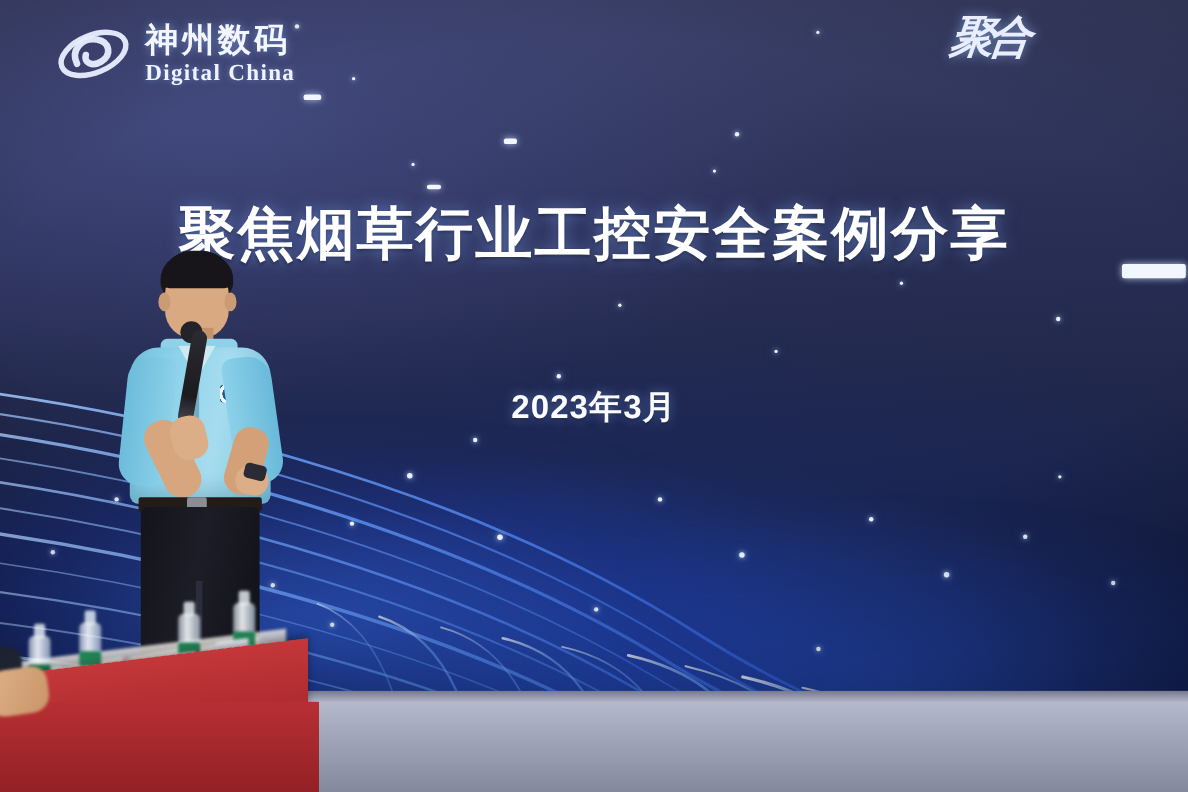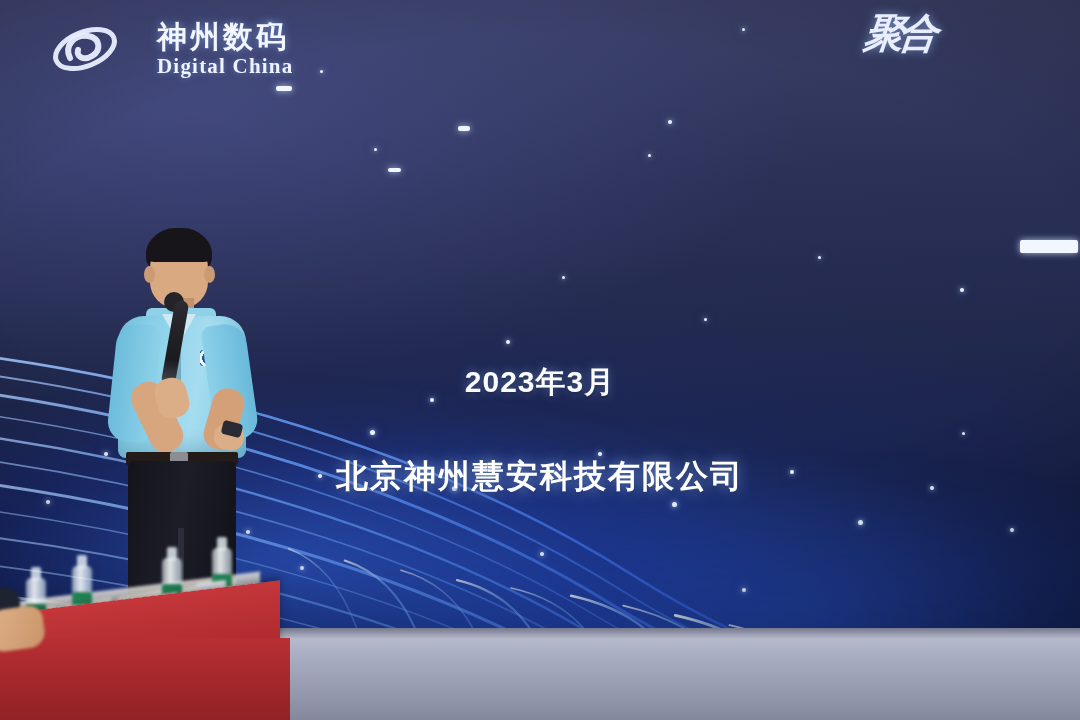--- a/index.html
+++ b/index.html
@@ -73,21 +73,21 @@
 
   
   .logo-dc {
     position: absolute;
     left: 48px; top: 18px;
     display: flex;
     align-items: center;
     gap: 10px;
   }
   .logo-mark { width: 74px; height: 62px; flex: 0 0 auto; }
-  .logo-text { line-height: 1; margin-left: 25px; }
+  .logo-text { line-height: 1; }
   .logo-cn {
     font-size: 30px;
     letter-spacing: 3px;
     color: #f3f6ff;
     font-weight: 700;
     text-shadow: 0 0 8px rgba(150,190,255,0.55);
   }
   .logo-en {
     margin-top: 4px;
     font-size: 21px;
@@ -139,21 +139,20 @@
   .slide-date {
     position: absolute;
     left: 0; right: 0;
     top: 350px;
     text-align: center;
     font-size: 30px;
     font-weight: 700;
     color: #fbfcff;
     letter-spacing: 1px;
     text-shadow: 0 0 10px rgba(140,180,255,0.5), 0 2px 3px rgba(0,0,0,0.4);
-    margin-top: 12px;
   }
   .slide-company {
     position: absolute;
     left: 0; right: 0;
     top: 455px;
     text-align: center;
     font-size: 32px;
     font-weight: 700;
     color: #ffffff;
     letter-spacing: 2px;
@@ -435,22 +434,22 @@
       <span class="logo-text">
         <div class="logo-cn">神州数码</div>
         <div class="logo-en">Digital China</div>
       </span>
     </div>
 
     <div class="slogan">
       <div class="slogan-brush">聚合</div>
     </div>
 
+    <div class="slide-title">聚焦烟草行业工控安全案例分享</div>
     <div class="slide-date">2023年3月</div>
-    <div class="slide-company">北京神州慧安科技有限公司</div>
   </div>
 
   <div class="speaker">
     <div class="sp-hair"></div>
     <div class="sp-head"></div>
     <div class="sp-hair-top"></div>
     <div class="sp-ear-l"></div>
     <div class="sp-ear-r"></div>
     <div class="sp-neck"></div>
     <div class="sp-collar"></div>

